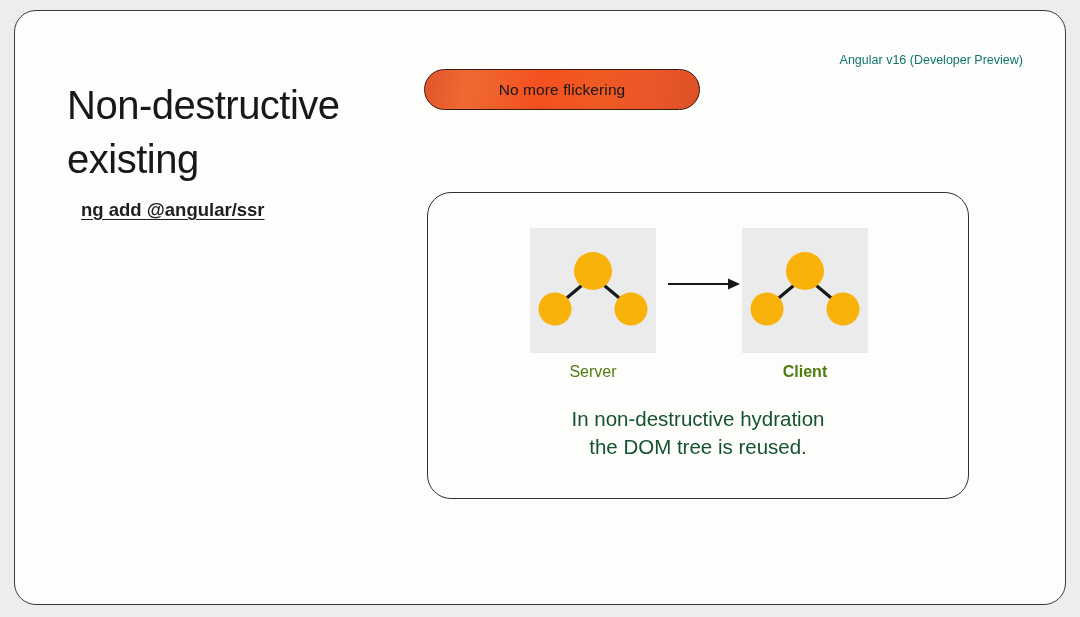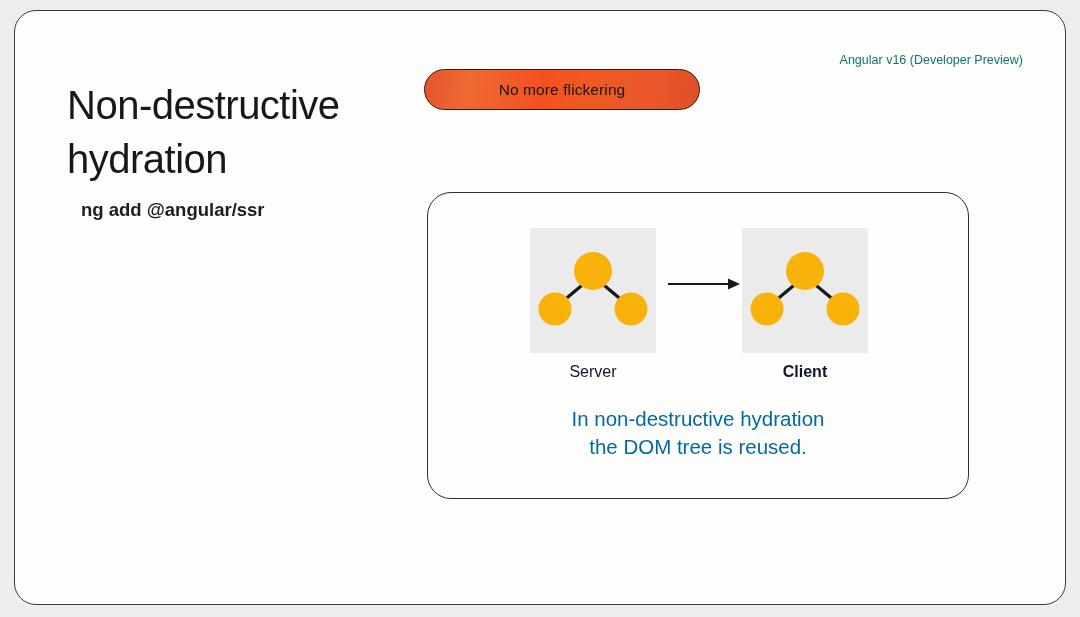--- a/index.html
+++ b/index.html
@@ -86,20 +86,21 @@
     position: absolute;
     left: 66px;
     top: 186px;
     width: 320px;
     font-size: 18.5px;
     line-height: 26px;
     color: #1c1e22;
   }
   .cmd {
     font-weight: 700;
+    text-decoration: underline;
     text-underline-offset: 3px;
     display: inline-block;
   }
 
   
   .panel {
     position: absolute;
     left: 412px;
     top: 181px;
     width: 542px;
@@ -121,52 +122,52 @@
   .tree-box.client { left: 314px; }
 
   .tree-svg { display: block; width: 126px; height: 125px; }
 
   .box-label {
     position: absolute;
     top: 170px;
     width: 126px;
     text-align: center;
     font-size: 16px;
-    color: #0f172a;
+    color: #4d7c0f;
   }
   .box-label.server { left: 102px; }
   .box-label.client { left: 314px; font-weight: bold; }
 
   .arrow {
     position: absolute;
     left: 240px;
     top: 83px;
     width: 72px;
     height: 16px;
   }
 
   .caption {
     position: absolute;
     left: 0;
     top: 212px;
     width: 100%;
     text-align: center;
     font-size: 20.5px;
     line-height: 28px;
-    color: #0369a1;
+    color: #14532d;
     white-space: pre-line;
   }
 </style>
 </head>
 <body>
 
 <div class="slide">
 
   <h1 class="title">Non-destructive
-hydration</h1>
+existing</h1>
 
   <div class="badge">
     <span class="badge-label">No more flickering</span>
   </div>
 
   <div class="versions">
     <div>Angular v16 (Developer Preview)</div>
   </div>
 
   <div class="body-copy">

